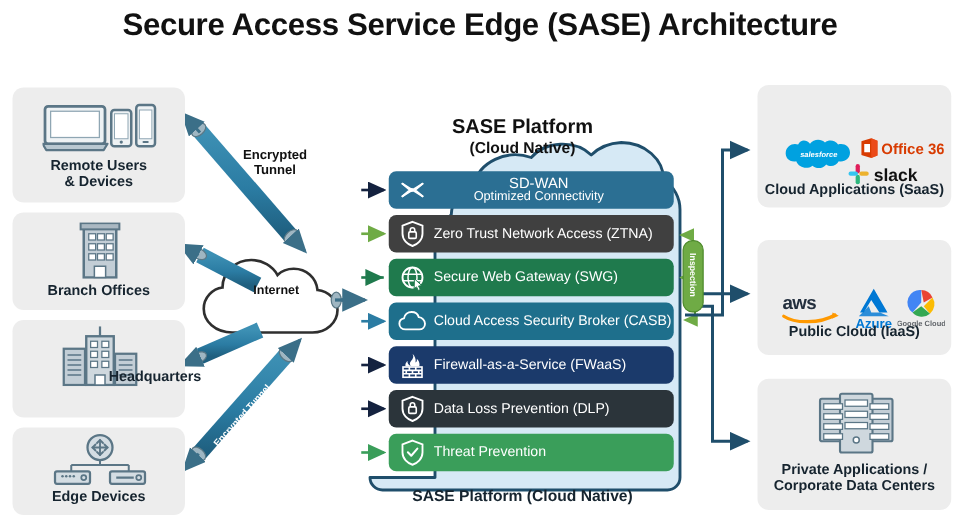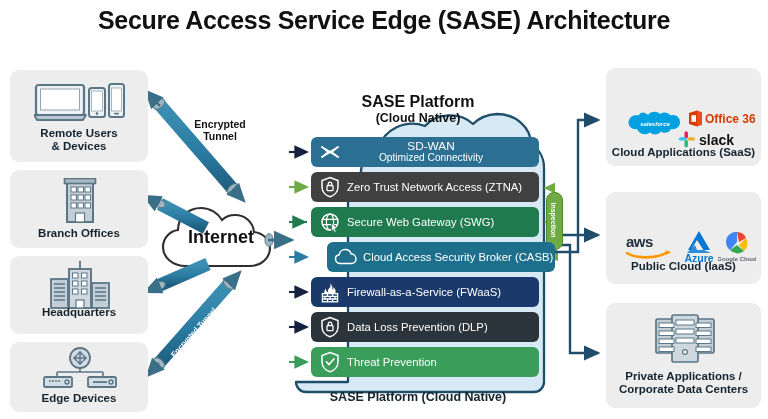--- a/index.html
+++ b/index.html
@@ -76,21 +76,21 @@
   }
   .tun-text{
     position:absolute;
     font-size:7.6px;font-weight:bold;color:#ffffff;
     white-space:nowrap;transform-origin:0 0;
   }
 
   
   .internet-label{
     position:absolute;left:176px;top:227px;width:90px;text-align:center;
-    font-size:18px;font-weight:bold;color:#111;
+    font-size:10px;font-weight:bold;color:#111;
   }
 
   
   .inspect-pill{
     position:absolute;left:546px;top:192px;width:15px;height:56px;
     background:#6fab45;border:1px solid #4e8a2c;border-radius:8px;
   }
   .inspect-txt{
     position:absolute;left:546px;top:192px;width:56px;height:15px;
     transform:rotate(90deg);transform-origin:7.5px 7.5px;
@@ -289,21 +289,21 @@
       <svg width="21" height="21" viewBox="0 0 21 21">
           <circle cx="10" cy="10" r="8" fill="none" stroke="#fff" stroke-width="1.5"></circle>
           <ellipse cx="10" cy="10" rx="3.6" ry="8" fill="none" stroke="#fff" stroke-width="1.2"></ellipse>
           <path d="M2.2 7.4 H17.8 M2.2 12.6 H17.8" stroke="#fff" stroke-width="1.2"></path>
           <path d="M11.5 11 L17.5 16.5 L14.8 16.8 L16.3 19.6 L14.6 20.4 L13.2 17.5 L11.3 19 Z" fill="#fff" stroke="#1f7a4d" stroke-width="0.8"></path>
         </svg>
     </span>
     <span class="svc-txt">Secure Web Gateway (SWG)</span>
   </div>
 
-  <div class="svc" style="top:242px;background:#1e6f8c;margin-left:16px;">
+  <div class="svc" style="top:242px;background:#1e6f8c;">
     <span class="svc-ico">
       <svg width="24" height="18" viewBox="0 0 24 18">
           <path d="M6.5 15.5 C3.5 15.5 1.5 13.5 1.5 11 C1.5 8.8 3.1 7 5.2 6.7 C5.6 3.7 8.2 1.6 11.3 1.6 C14 1.6 16.3 3.3 17 5.7 C19.8 6 22 8.3 22 11 C22 13.6 20 15.5 17.4 15.5 Z" fill="none" stroke="#fff" stroke-width="1.5" stroke-linejoin="round"></path>
         </svg>
     </span>
     <span class="svc-txt">Cloud Access Security Broker (CASB)</span>
   </div>
 
   <div class="svc" style="top:277px;background:#1b3a6b;">
     <span class="svc-ico">
@@ -397,21 +397,21 @@
           <rect x="25.5" y="12" width="5.5" height="5"></rect>
             <rect x="34.5" y="12" width="5.5" height="5"></rect>
           <rect x="25.5" y="20" width="5.5" height="5"></rect>
             <rect x="34.5" y="20" width="5.5" height="5"></rect>
           <rect x="25.5" y="28" width="5.5" height="5"></rect>
             <rect x="34.5" y="28" width="5.5" height="5"></rect>
         </g>
         <rect x="29" y="39" width="8" height="8" fill="#ffffff" stroke="#5b7686" stroke-width="1.2"></rect>
       </svg>
     </span>
-    <span class="panel-label" style="top:50px;">Headquarters</span>
+    <span class="panel-label" style="top:40px;margin-left:45px;">Headquarters</span>
   </div>
 
   <div class="panel" style="left:10px;top:342px;width:138px;height:70px;">
     <span style="position:absolute;left:31px;top:5px;">
       <svg width="78" height="42" viewBox="0 0 78 42">
         <circle cx="39" cy="11" r="10" fill="#d4dde3" stroke="#5b7686" stroke-width="1.8"></circle>
         <g stroke="#5b7686" stroke-width="1.5" fill="none" stroke-linecap="round">
           <path d="M39 5 V17 M33 11 H45"></path>
           <path d="M36.6 7.4 L39 5 L41.4 7.4"></path>
             <path d="M36.6 14.6 L39 17 L41.4 14.6"></path>

